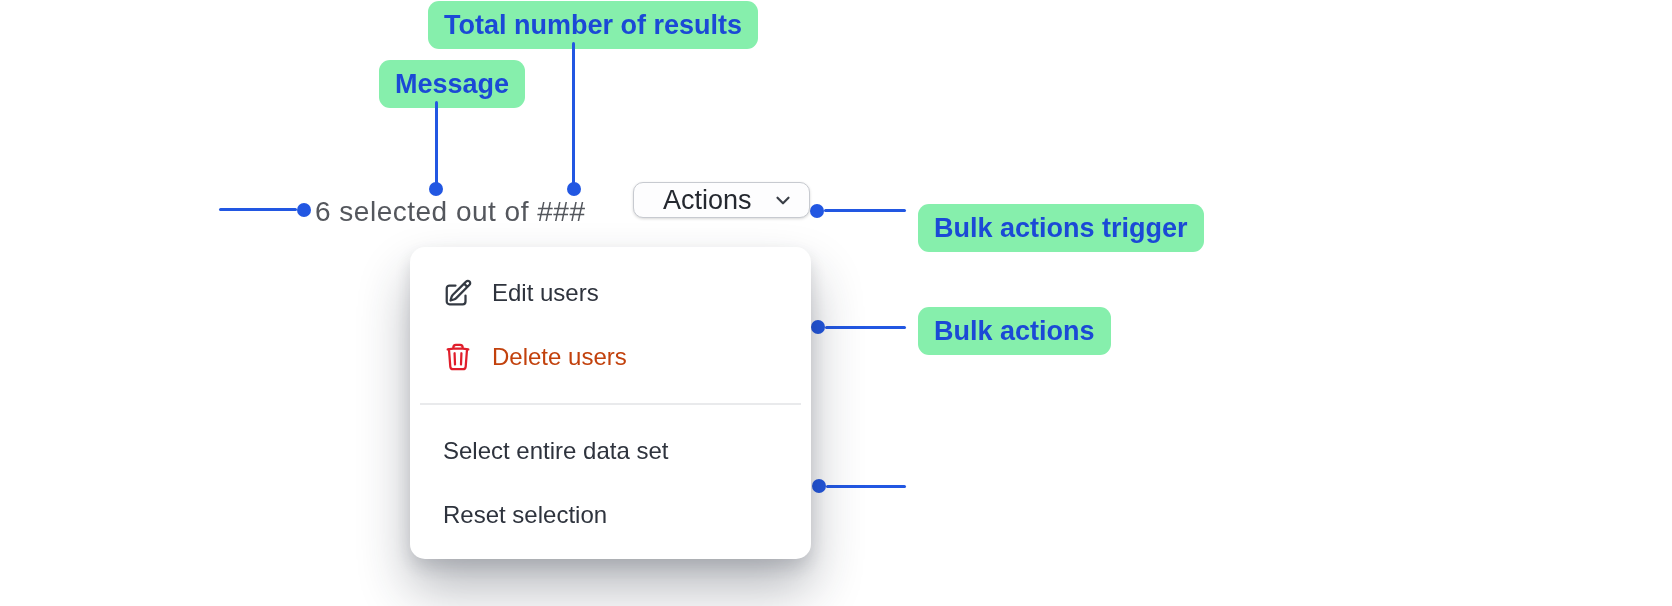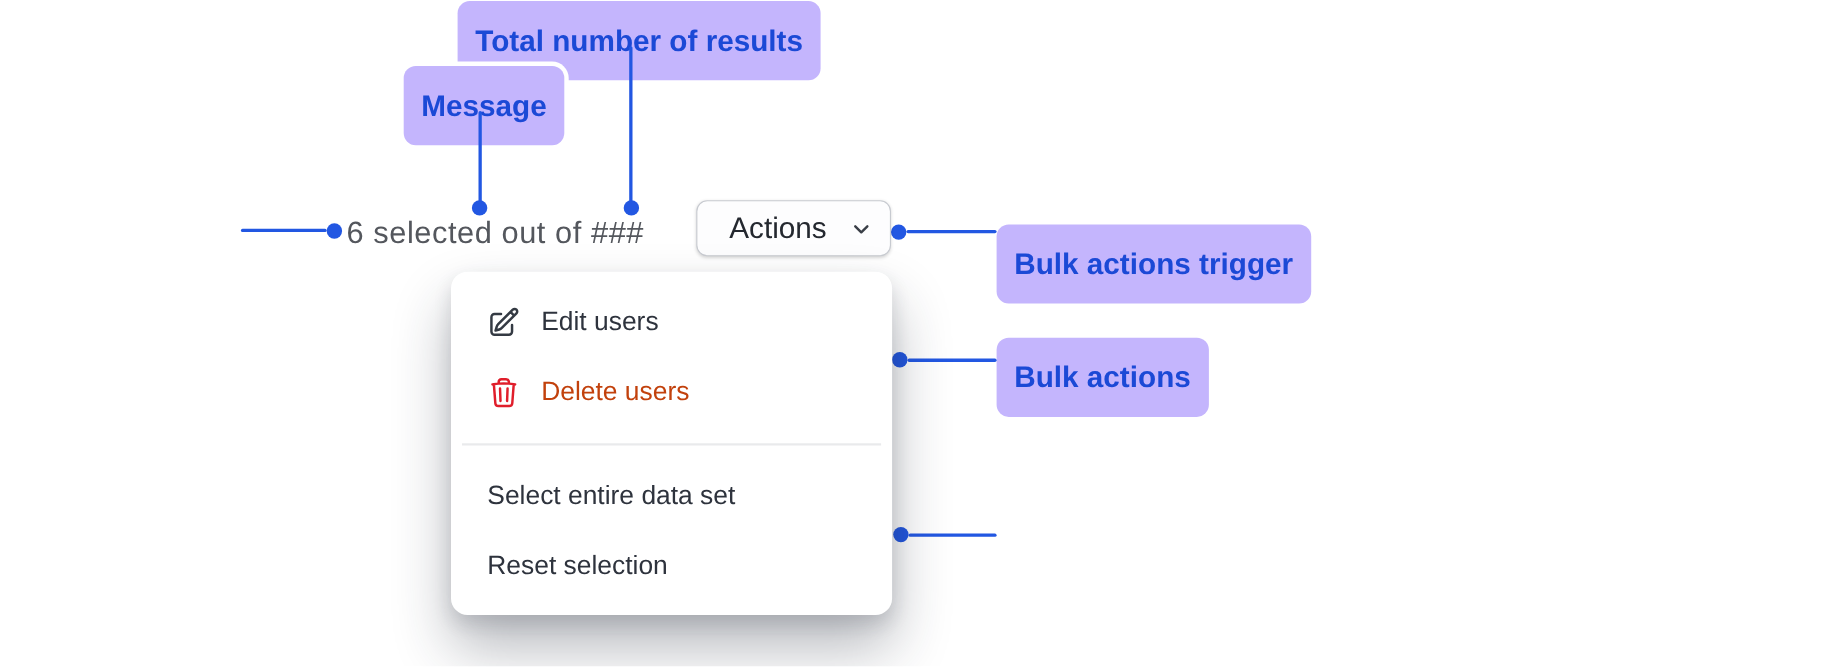--- a/index.html
+++ b/index.html
@@ -3,35 +3,36 @@
 <meta charset="utf-8">
 <style>
   html,body{margin:0;padding:0;background:#fff;}
   #canvas{
     position:relative;width:1672px;height:606px;background:#ffffff;overflow:hidden;
     font-family:"Liberation Sans",sans-serif;
   }
   
   .pill{
     position:absolute;display:inline-flex;align-items:center;justify-content:center;
-    height:40px;padding:16px 16px;border-radius:11px;background:#c4b5fd;
+    height:40px;padding:4px 16px;border-radius:11px;background:#86efac;
     color:#1b49d6;font-size:27px;font-weight:600;white-space:nowrap;
     box-shadow:0 0 0 4px #ffffff;
+    margin-left:12px;
   }
   
   .line{position:absolute;background:#2257e2;border-radius:2px;}
   .dot{position:absolute;width:14px;height:14px;border-radius:50%;background:#2257e2;}
   
   .message{
     position:absolute;left:315px;top:196px;font-size:28px;color:#54575d;
     letter-spacing:.5px;white-space:nowrap;
   }
   
   .actions-btn{
-    position:absolute;left:633px;top:182px;width:177px;height:51px;box-sizing:border-box;
+    position:absolute;left:633px;top:182px;width:177px;height:36px;box-sizing:border-box;
     display:flex;align-items:center;padding:0 20px 0 29px;gap:20px;
     background:#fdfdfe;border:1.5px solid #c7cad0;border-radius:10px;
     box-shadow:0 1px 3px rgba(0,0,0,.16);cursor:pointer;
   }
   .actions-btn .label{font-size:27px;color:#24282f;}
   .actions-btn svg{display:block;}
   
   .menu{
     position:absolute;left:410px;top:247px;width:401px;height:312px;box-sizing:border-box;
     background:#ffffff;border-radius:15px;padding:14px 0 12px;

